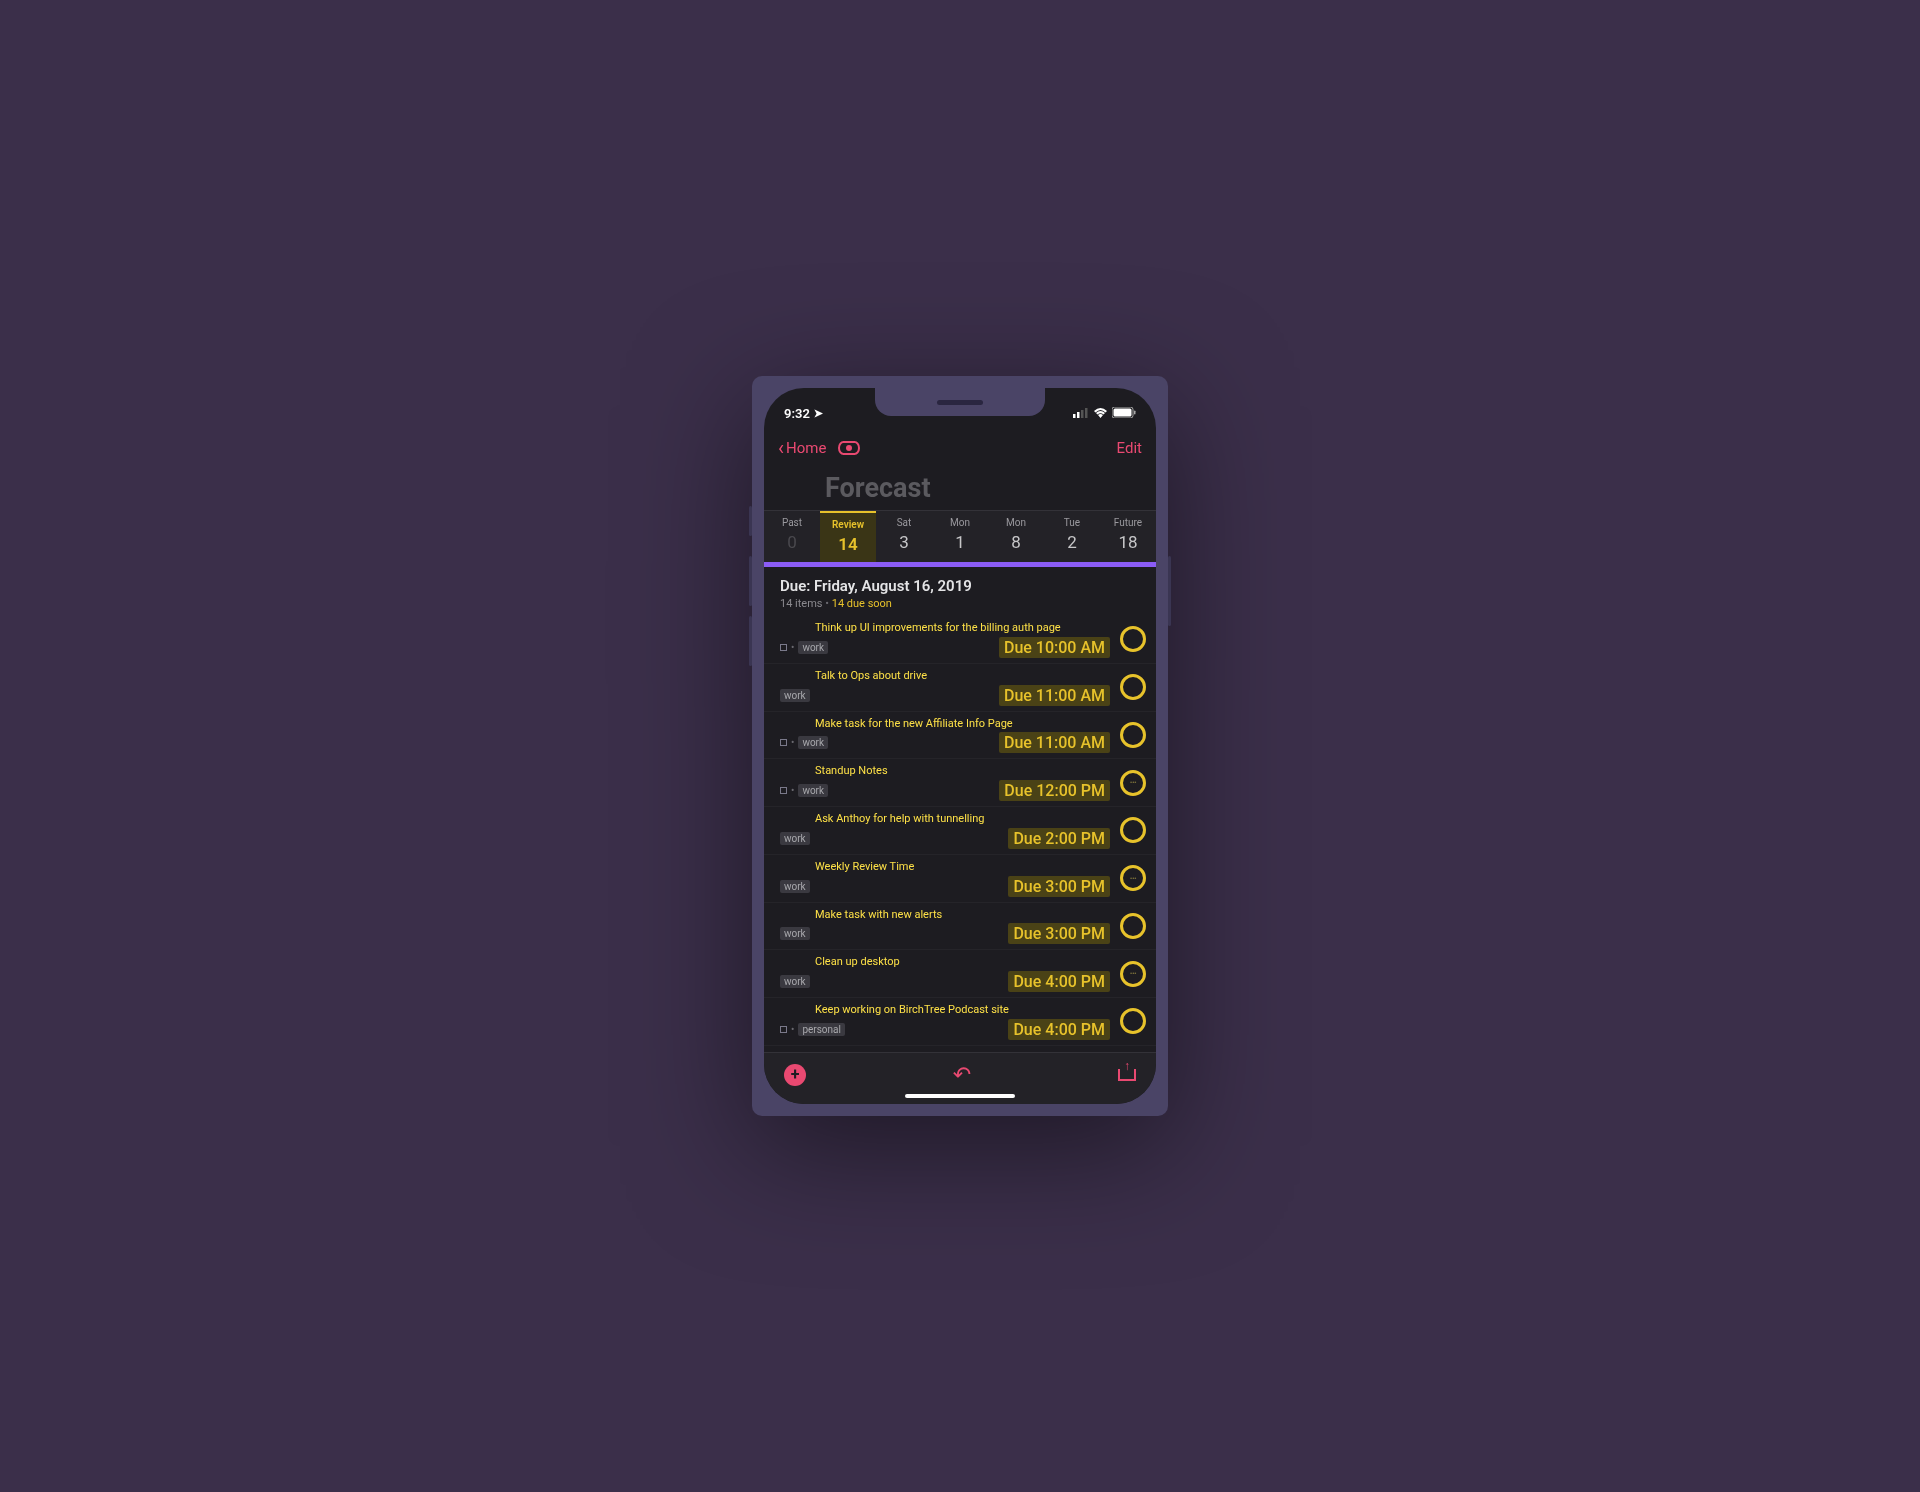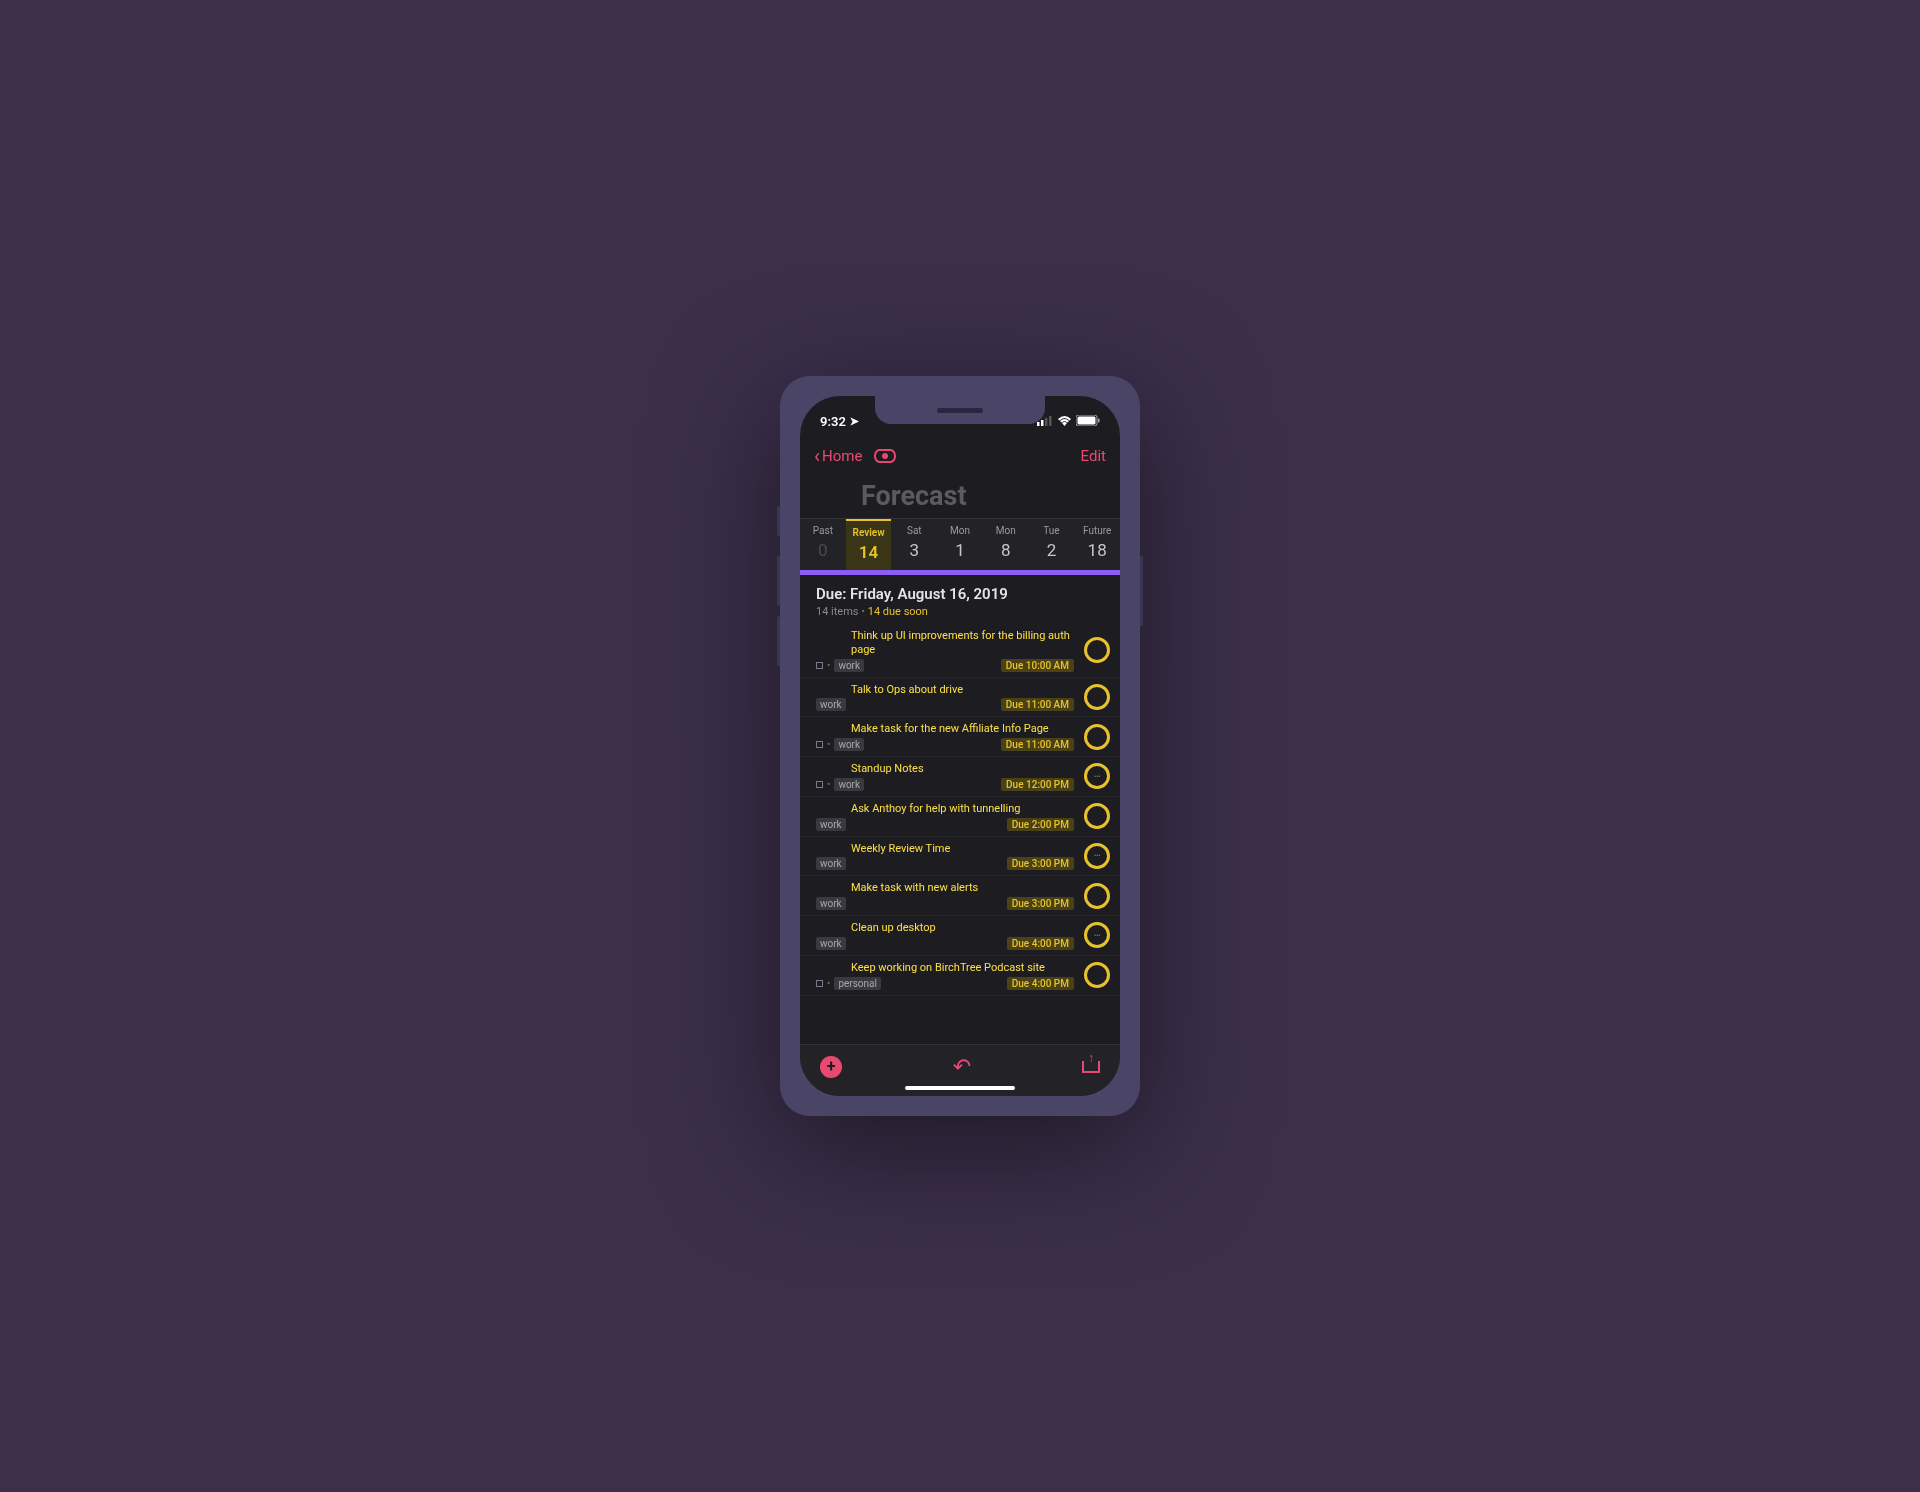--- a/index.html
+++ b/index.html
@@ -10,25 +10,25 @@
     font-family: -apple-system, BlinkMacSystemFont, "Segoe UI", Roboto, Helvetica, Arial, sans-serif;
     display: flex;
     align-items: center;
     justify-content: center;
     overflow: hidden;
   }
   .phone-shadow {
     filter: drop-shadow(0 30px 60px rgba(0,0,0,0.5));
   }
   .phone-frame {
-    width: 360px;
+    width: 416px;
     height: 740px;
     background: #4a4466;
-    border-radius: 30px;
-    padding: 20px;
+    border-radius: 10px;
+    padding: 12px;
     position: relative;
   }
   .phone-button-right { position:absolute; right:-3px; width:3px; background:#3a3552; border-radius:2px; }
   .pbr1 { top:180px; height:70px; }
   .phone-button-left { position:absolute; left:-3px; width:3px; background:#3a3552; border-radius:2px; }
   .pbl1 { top:130px; height:30px; }
   .pbl2 { top:180px; height:50px; }
   .pbl3 { top:240px; height:50px; }
   .screen {
     width: 100%;
@@ -114,21 +114,21 @@
     gap:10px;
     border-bottom: 0.5px solid rgba(255,255,255,0.04);
   }
   .task-main { flex:1; min-width:0; }
   .task-title { color:#fde047; font-size:11px; line-height:1.25;margin-left:35px; }
   .task-meta { display:flex; align-items:center; justify-content:space-between; margin-top:2px; }
   .tags { display:flex; align-items:center; gap:4px; font-size:10px; color:#8a898e; }
   .flag-icon { width:7px; height:7px; border:1px solid #7a798a; display:inline-block; }
   .dot { color:#6a6970; }
   .tag-badge { background:#3a3940; color:#a8a8ac; padding:1px 4px; border-radius:2px; font-size:10px; }
-  .due-badge { background:#4a4216; color:#e7c22b; font-size:10px; padding:1px 5px; border-radius:2px; font-weight:500; white-space:nowrap; }
+  .due-badge { background:#4a4216; color:#e7c22b; font-size:16px; padding:1px 5px; border-radius:2px; font-weight:500; white-space:nowrap; }
   .circle {
     width:26px; height:26px; border:3px solid #e7c22b; border-radius:50%;
     flex-shrink:0;
     display:flex; align-items:center; justify-content:center;
     position:relative;
   }
   .circle.has-dots::after {
     content:"•••";
     position:absolute;
     color:#7a6f3a;

